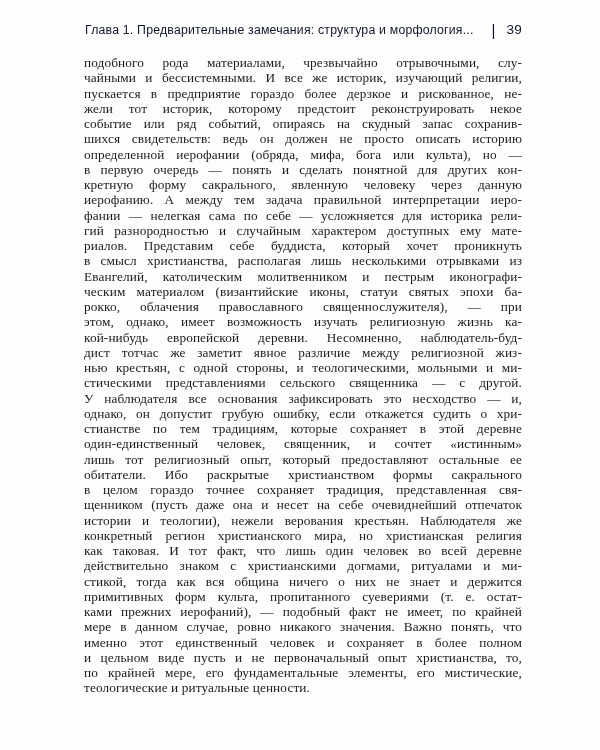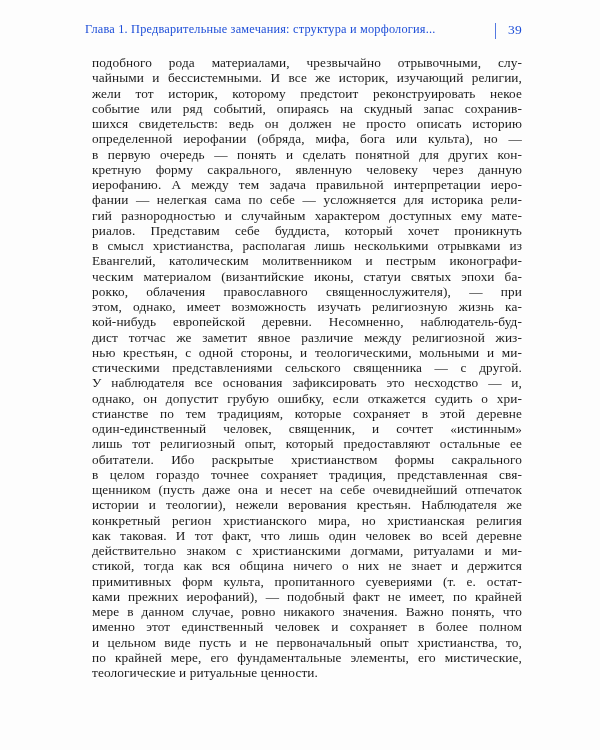--- a/index.html
+++ b/index.html
@@ -19,24 +19,24 @@
     background: #fdfdfd;
   }
   .header {
     position: absolute;
     left: 85px;
     top: 21px;
     width: 437px;
     display: flex;
     justify-content: space-between;
     align-items: center;
-    font-family: Liberation Serif, serif;
+    font-family: Liberation Sans, sans-serif;
     font-size: 12.3px;
     letter-spacing: 0.2px;
-    color: #1d4ed8;
+    color: #0f172a;
   }
   .header-title {
     white-space: nowrap;
   }
   .header-right {
     display: flex;
     align-items: center;
     gap: 11px;
     margin-left: 10px;
   }
@@ -57,41 +57,41 @@
     font-size: 13.3px;
     line-height: 15.25px;
     color: #1b1b1b;
     letter-spacing: 0.1px;
   }
   .body-text .line {
     text-align: justify;
     text-align-last: justify;
     height: 15.25px;
     overflow: visible;
-    margin-left: 8px;
   }
   .body-text .line.last {
     text-align-last: left;
   }
 </style>
 </head>
 <body>
 
 <div class="page">
   <div class="header">
     <span class="header-title">Глава 1. Предварительные замечания: структура и морфология...</span>
     <span class="header-right">
       <span class="header-sep">|</span>
       <span class="header-pagenum">39</span>
     </span>
   </div>
 
   <div class="body-text">
       <div class="line">подобного рода материалами, чрезвычайно отрывочными, слу-</div>
       <div class="line">чайными и бессистемными. И все же историк, изучающий религии,</div>
+      <div class="line">пускается в предприятие гораздо более дерзкое и рискованное, не-</div>
       <div class="line">жели тот историк, которому предстоит реконструировать некое</div>
       <div class="line">событие или ряд событий, опираясь на скудный запас сохранив-</div>
       <div class="line">шихся свидетельств: ведь он должен не просто описать историю</div>
       <div class="line">определенной иерофании (обряда, мифа, бога или культа), но —</div>
       <div class="line">в первую очередь — понять и сделать понятной для других кон-</div>
       <div class="line">кретную форму сакрального, явленную человеку через данную</div>
       <div class="line">иерофанию. А между тем задача правильной интерпретации иеро-</div>
       <div class="line">фании — нелегкая сама по себе — усложняется для историка рели-</div>
       <div class="line">гий разнородностью и случайным характером доступных ему мате-</div>
       <div class="line">риалов. Представим себе буддиста, который хочет проникнуть</div>

